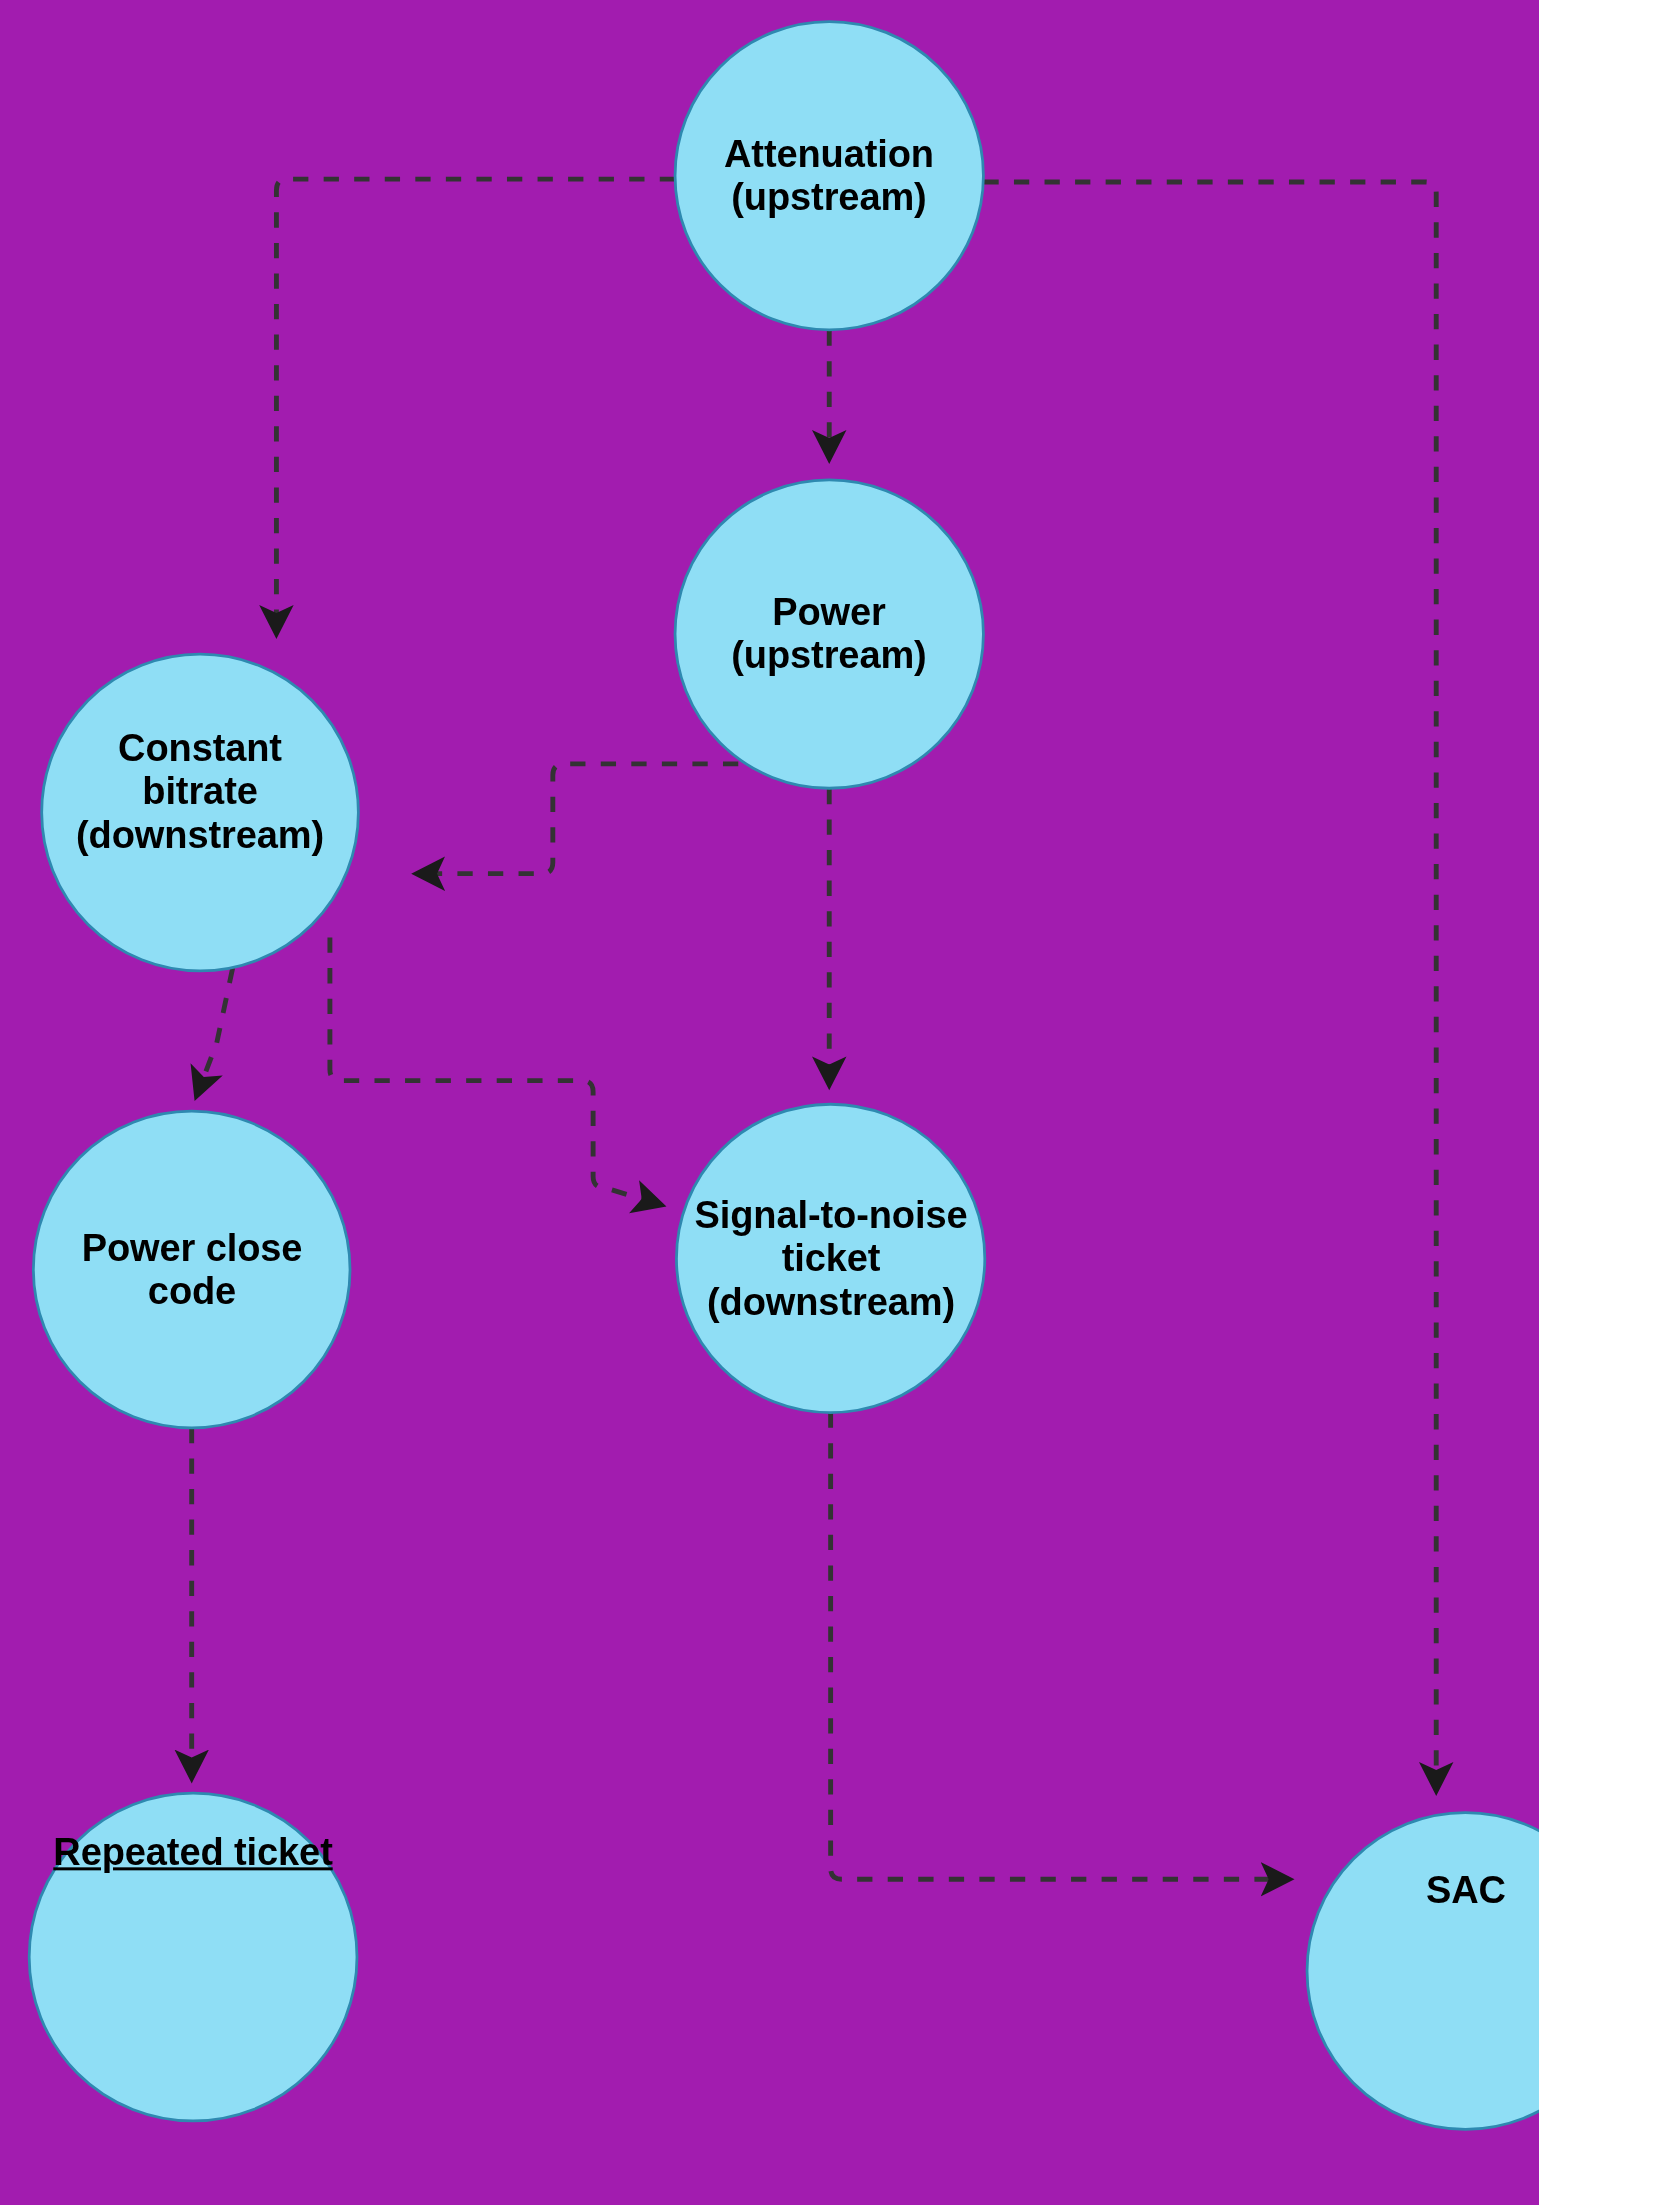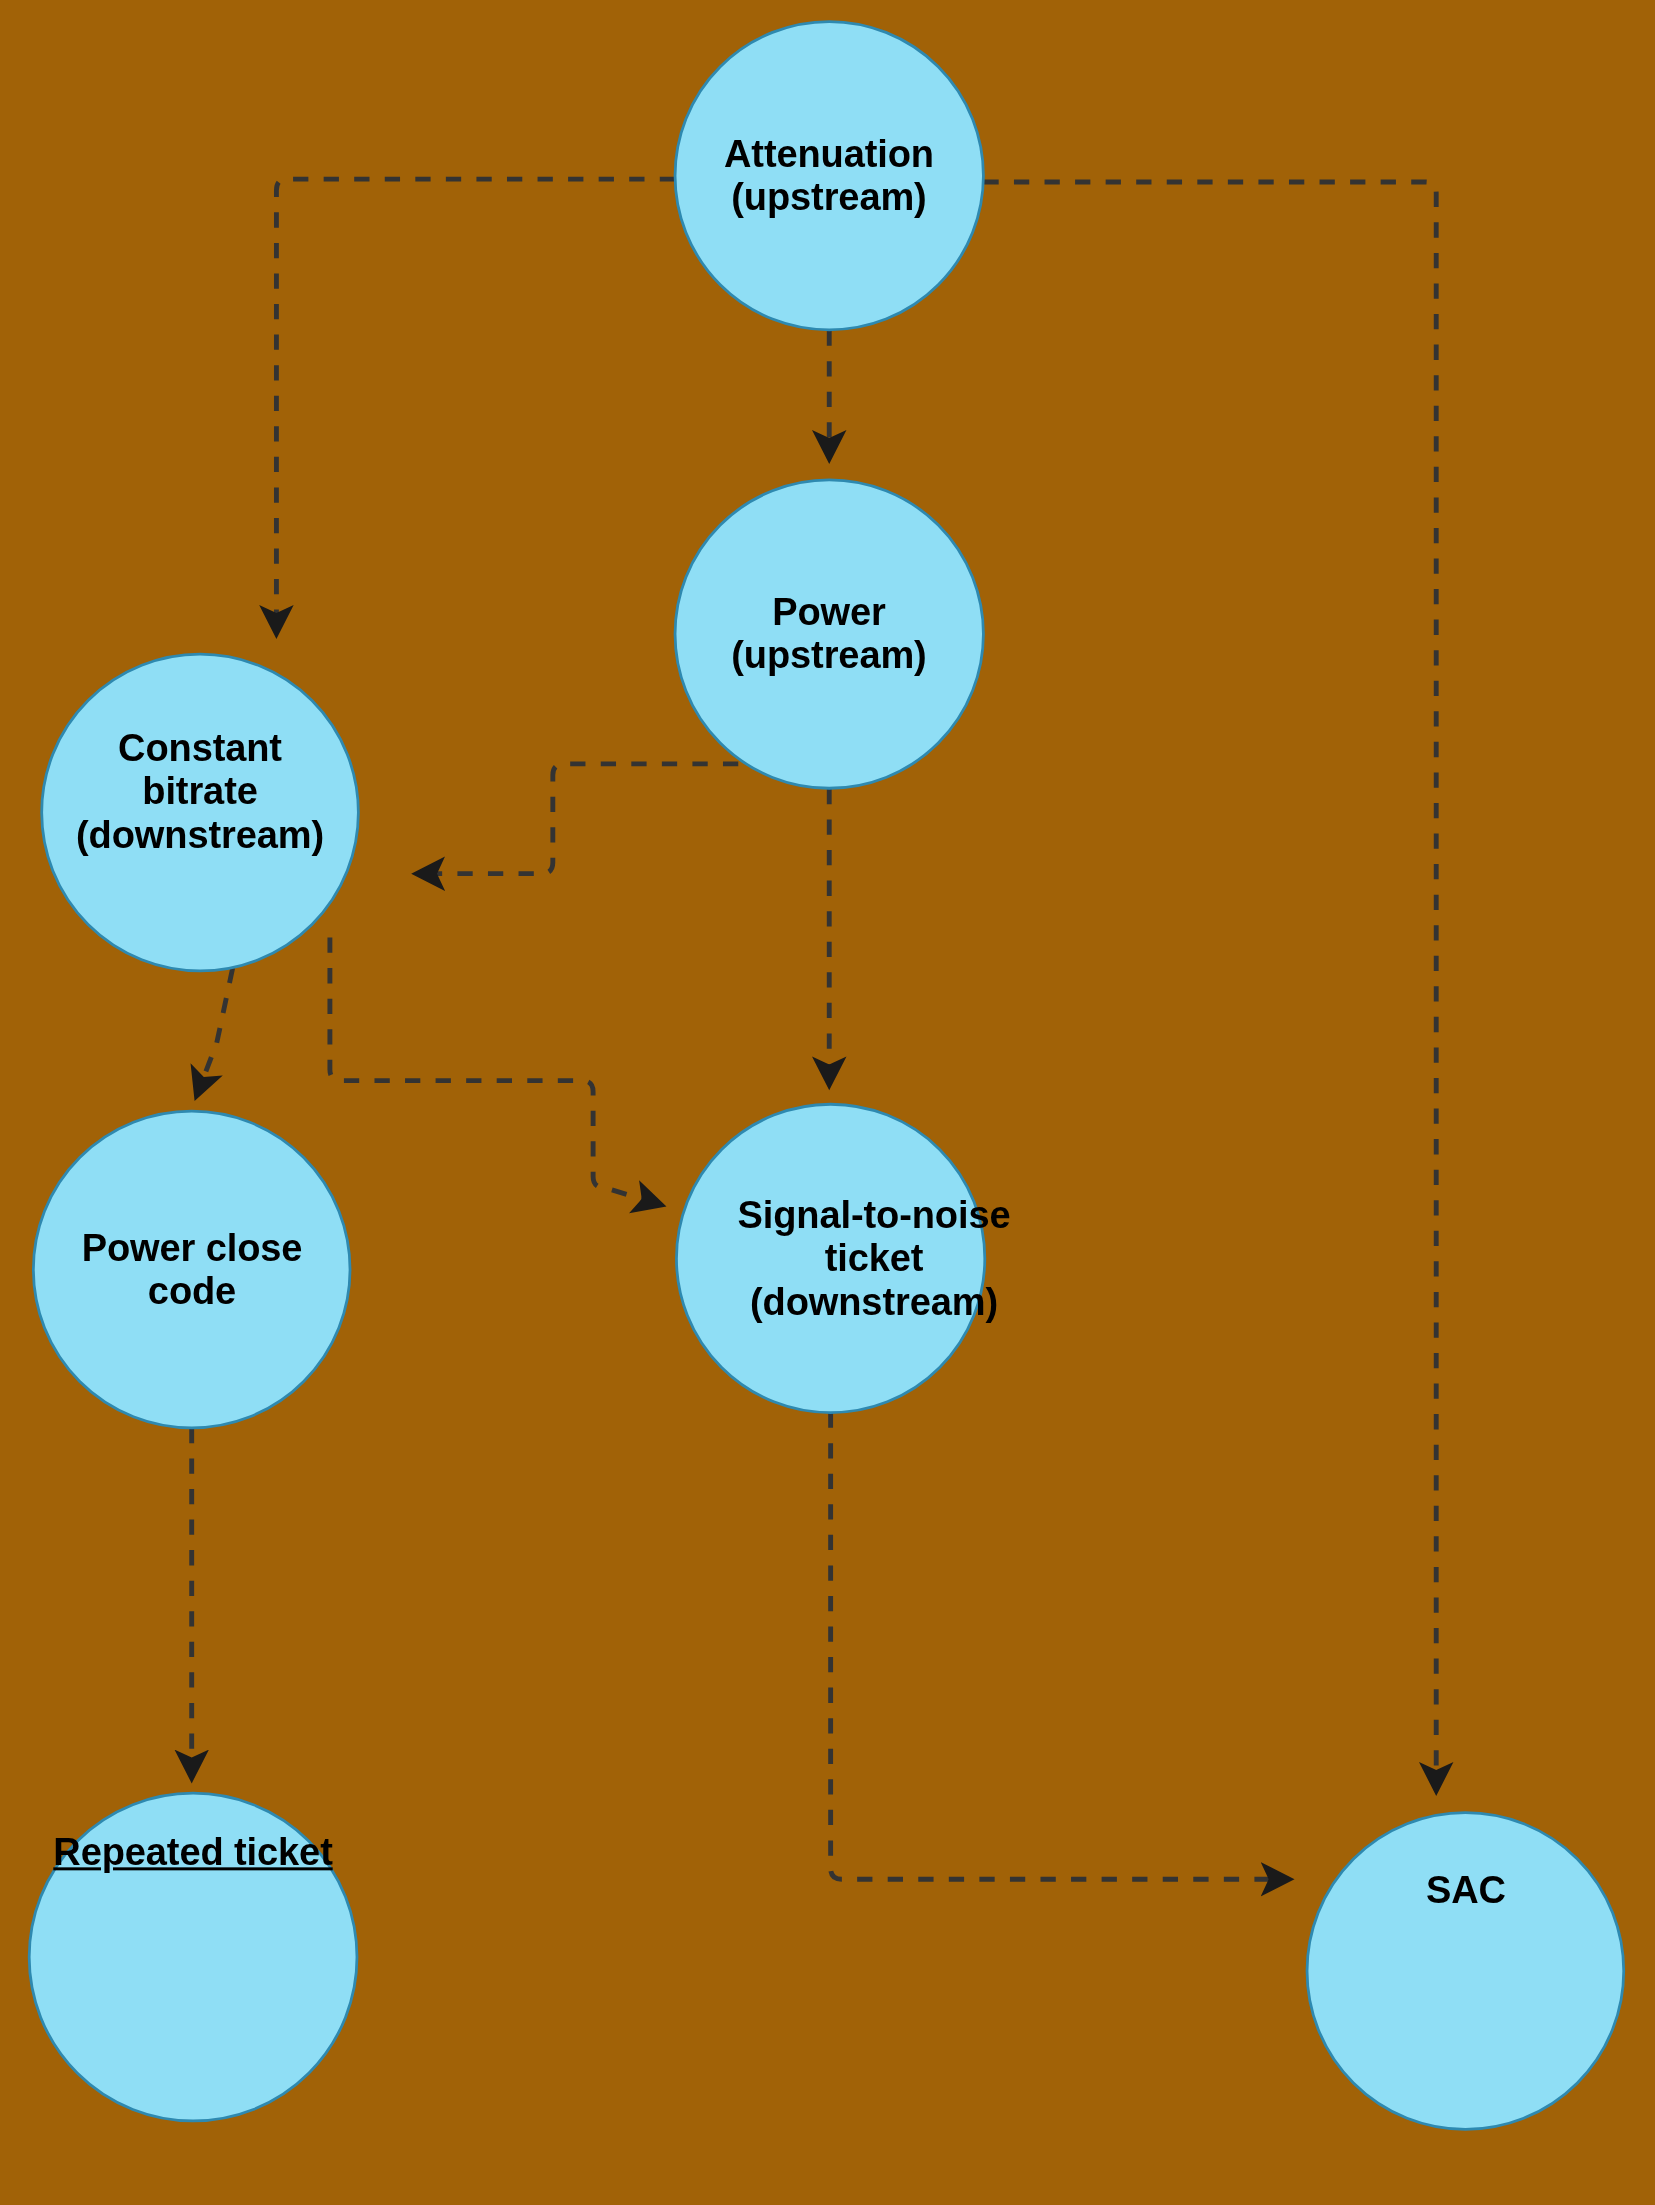--- a/index.html
+++ b/index.html
@@ -6,23 +6,23 @@
   html, body {
     margin: 0;
     padding: 0;
     background: #ffffff;
   }
   body {
     font-family: "Liberation Sans", sans-serif;
   }
   #diagram-root {
     position: relative;
-    width: 1655px;
+    width: 1539px;
     height: 2205px;
-    background: #a16207;
+    background: #a21caf;
     overflow: hidden;
   }
   #graph-svg {
     position: absolute;
     left: 0;
     top: 0;
     width: 1655px;
     height: 2205px;
   }
   .node-label {
@@ -71,19 +71,19 @@
         <ellipse cx="278" cy="2818" rx="236" ry="236" fill="#8FDEF5" stroke="#2E89B0" stroke-width="4"></ellipse>
         <ellipse cx="2110" cy="2838" rx="228" ry="228" fill="#8FDEF5" stroke="#2E89B0" stroke-width="4"></ellipse>
       </g>
   </svg>
 
   <div id="labels-layer">
       <div class="node-label" style="left: 829px; top: 176px;"><div>Attenuation</div><div>(upstream)</div></div>
       <div class="node-label" style="left: 829px; top: 634px;"><div>Power</div><div>(upstream)</div></div>
       <div class="node-label" style="left: 200px; top: 792px;"><div>Constant</div><div>bitrate</div><div>(downstream)</div></div>
       <div class="node-label" style="left: 192px; top: 1270px;"><div>Power close</div><div>code</div></div>
-      <div class="node-label" style="left: 831px; top: 1259px; margin-left: 43px;"><div>Signal-to-noise</div><div>ticket</div><div>(downstream)</div></div>
+      <div class="node-label" style="left: 831px; top: 1259px;"><div>Signal-to-noise</div><div>ticket</div><div>(downstream)</div></div>
       <div class="node-label" style="left: 193px; top: 1853px; text-decoration: underline;"><div>Repeated ticket</div></div>
       <div class="node-label" style="left: 1466px; top: 1891px;"><div>SAC</div></div>
     </div>
 
 </div>
 
 
 </body></html>

